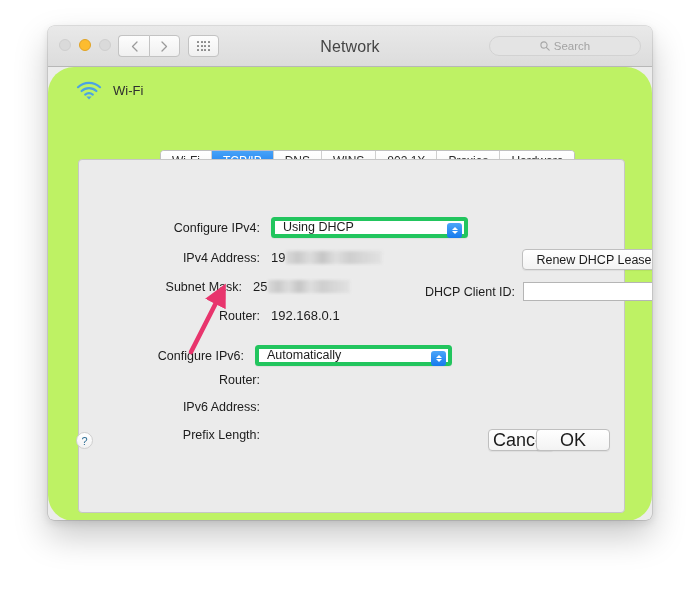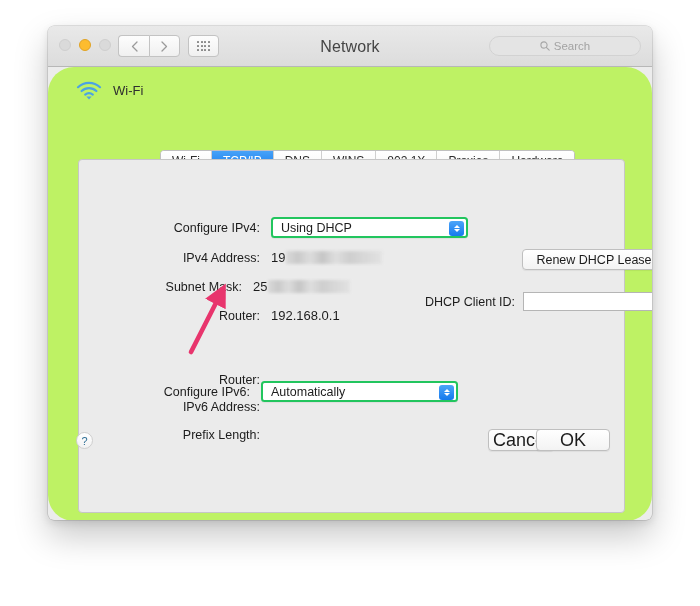--- a/index.html
+++ b/index.html
@@ -223,25 +223,25 @@
     font-size: 13px;
     color: #1c1c1c;
     white-space: nowrap;
   }
 
   
   .popup {
     width: 197px;
     height: 21px;
     background: #ffffff;
-    border: 2px solid #22c55e;
+    border: 4px solid #22c55e;
     border-radius: 3.5px;
     box-sizing: border-box;
     display: flex;
-    align-items: center;
+    align-items: flex-end;
     position: relative;
     box-shadow: 0 1px 1px rgba(0,0,0,0.06);
   }
   .popup .popup-text {
     font-size: 12.5px;
     color: #1c1c1c;
     padding-left: 8px;
   }
   .popup .stepper {
     position: absolute;
@@ -294,21 +294,21 @@
     justify-content: center;
     font-size: 12.5px;
     color: #1c1c1c;
     box-shadow: 0 1px 1px rgba(0,0,0,0.06);
   }
 
   
   #dhcp-row {
     position: absolute;
     left: 346px;
-    top: 132px;
+    top: 122px;
     display: flex;
     align-items: center;
     justify-content: space-between;
   }
   #dhcp-label {
     font-size: 12.5px;
     color: #1c1c1c;
     margin-right: 8px;
     white-space: nowrap;
   }
@@ -479,21 +479,21 @@
         <span class="val">192.168.0.1</span>
       </div>
 
       <div id="renew-btn">Renew DHCP Lease</div>
 
       <div id="dhcp-row">
         <span id="dhcp-label">DHCP Client ID:</span>
         <input id="dhcp-input" type="text" value="" style="">
       </div>
 
-      <div class="row" style="left:52px; top:185px;margin-top:36px;">
+      <div class="row" style="left:46px; top:185px;">
         <span class="lbl">Configure IPv6:</span>
         <div class="popup">
           <span class="popup-text">Automatically</span>
           <span class="stepper">
             <span class="chev up"></span>
             <span class="chev down"></span>
           </span>
         </div>
       </div>
 

